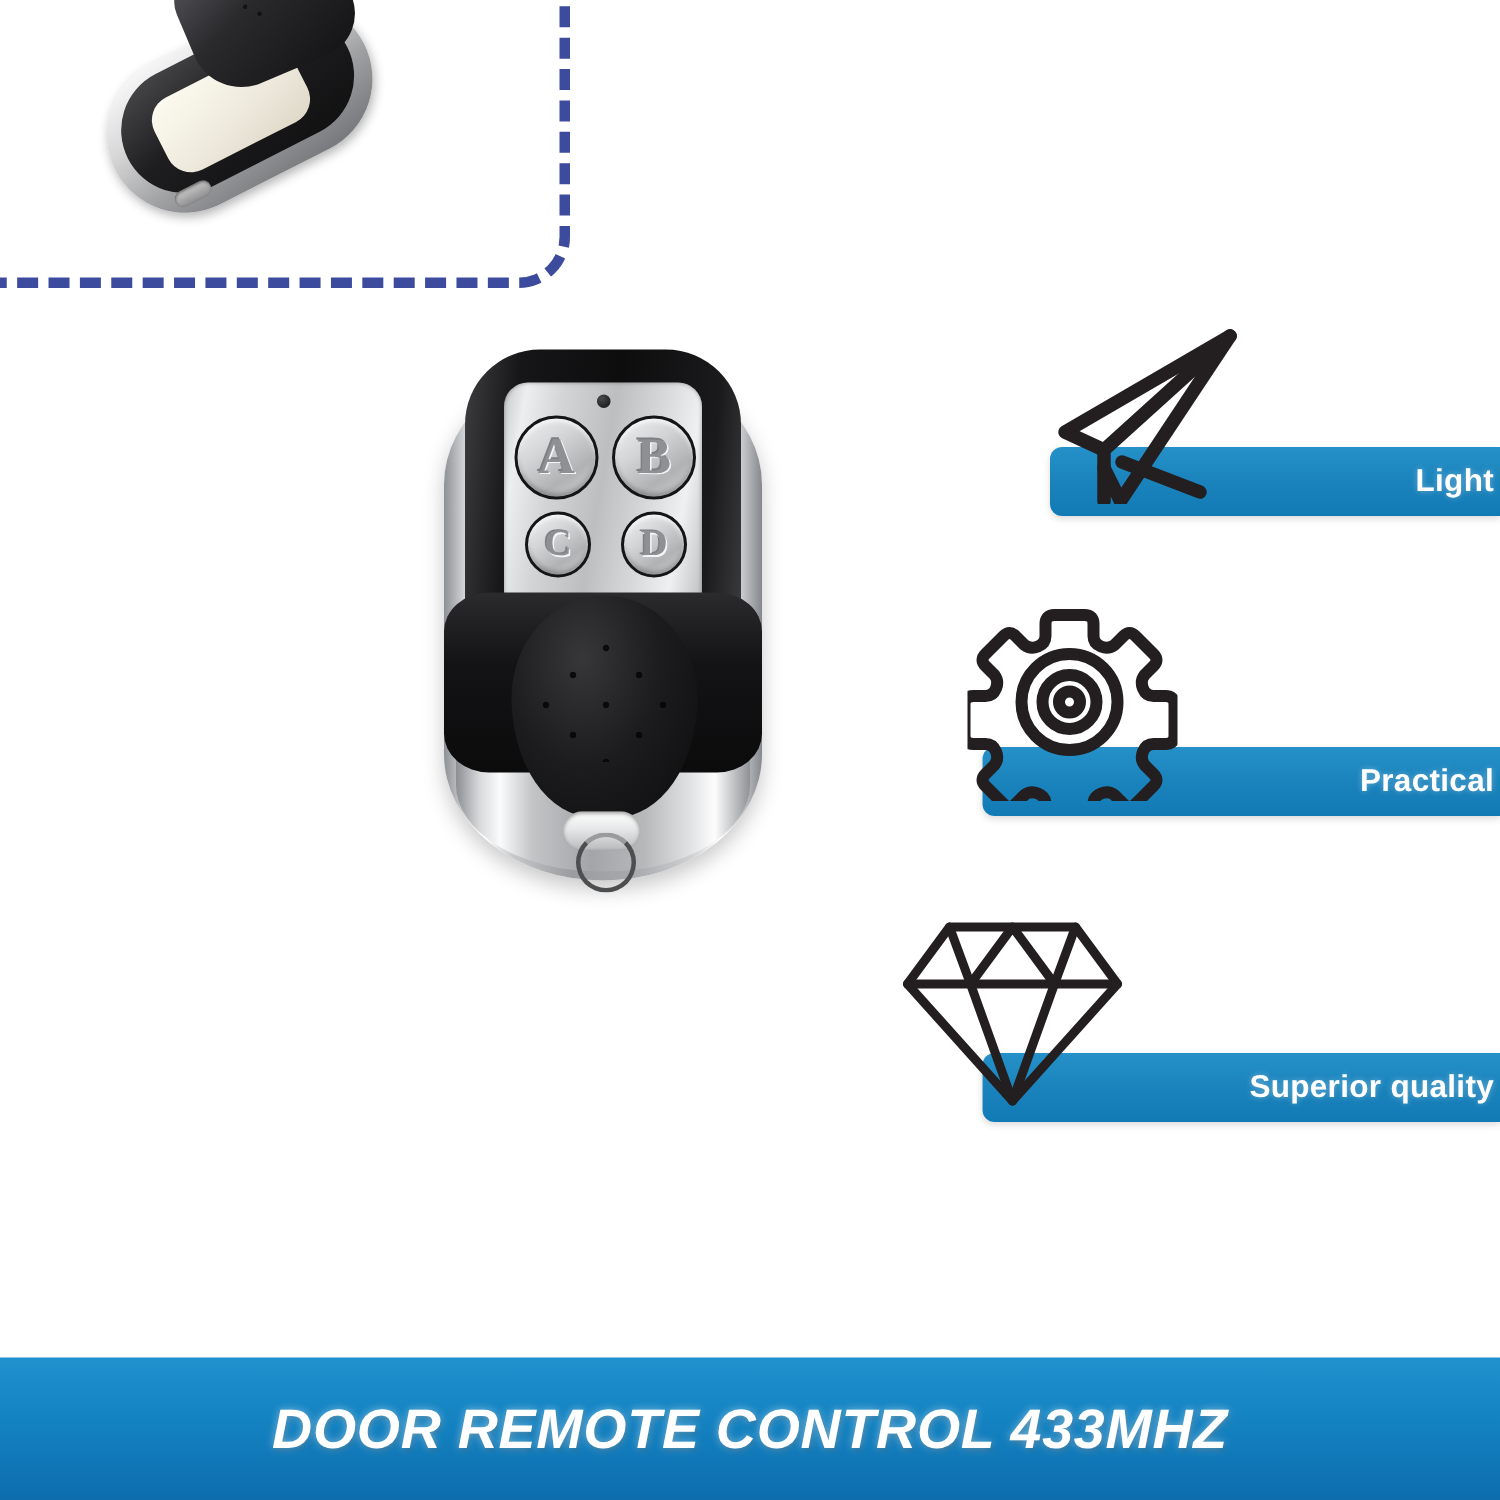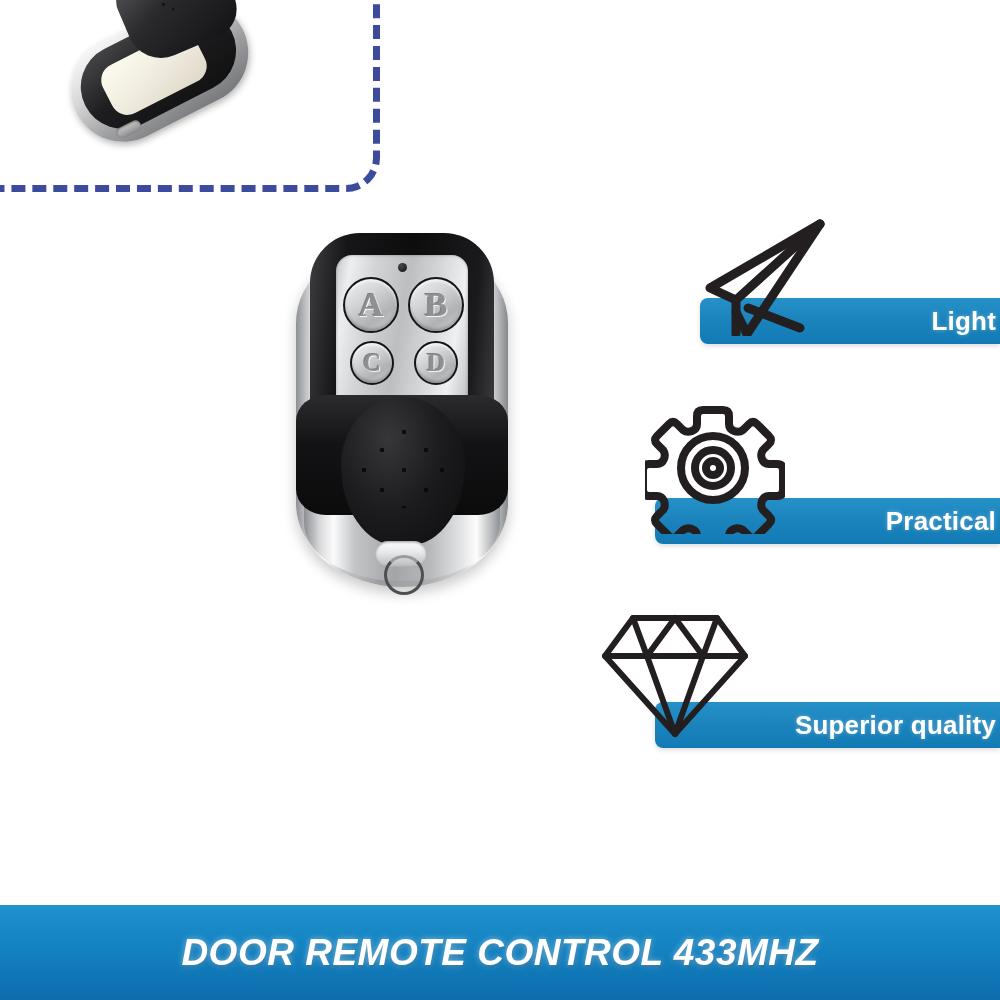--- a/index.html
+++ b/index.html
@@ -257,21 +257,21 @@
     height: 46px;
     background: linear-gradient(180deg,#2591c8 0%,#1b83bc 50%,#1179b4 100%);
     border-radius: 8px 0 0 8px;
     display: flex;
     align-items: center;
     justify-content: flex-end;
     box-shadow: 0 2px 5px rgba(0,0,0,.14);
   }
   .banner-label {
     color: #ffffff;
-    font-size: 26px;
+    font-size: 21px;
     font-weight: 700;
     letter-spacing: .2px;
     padding-right: 4px;
     white-space: nowrap;
     text-shadow: 0 0 4px rgba(255,255,255,.35);
   }
   .feature-icon {
     position: absolute;
     bottom: 0;
   }

